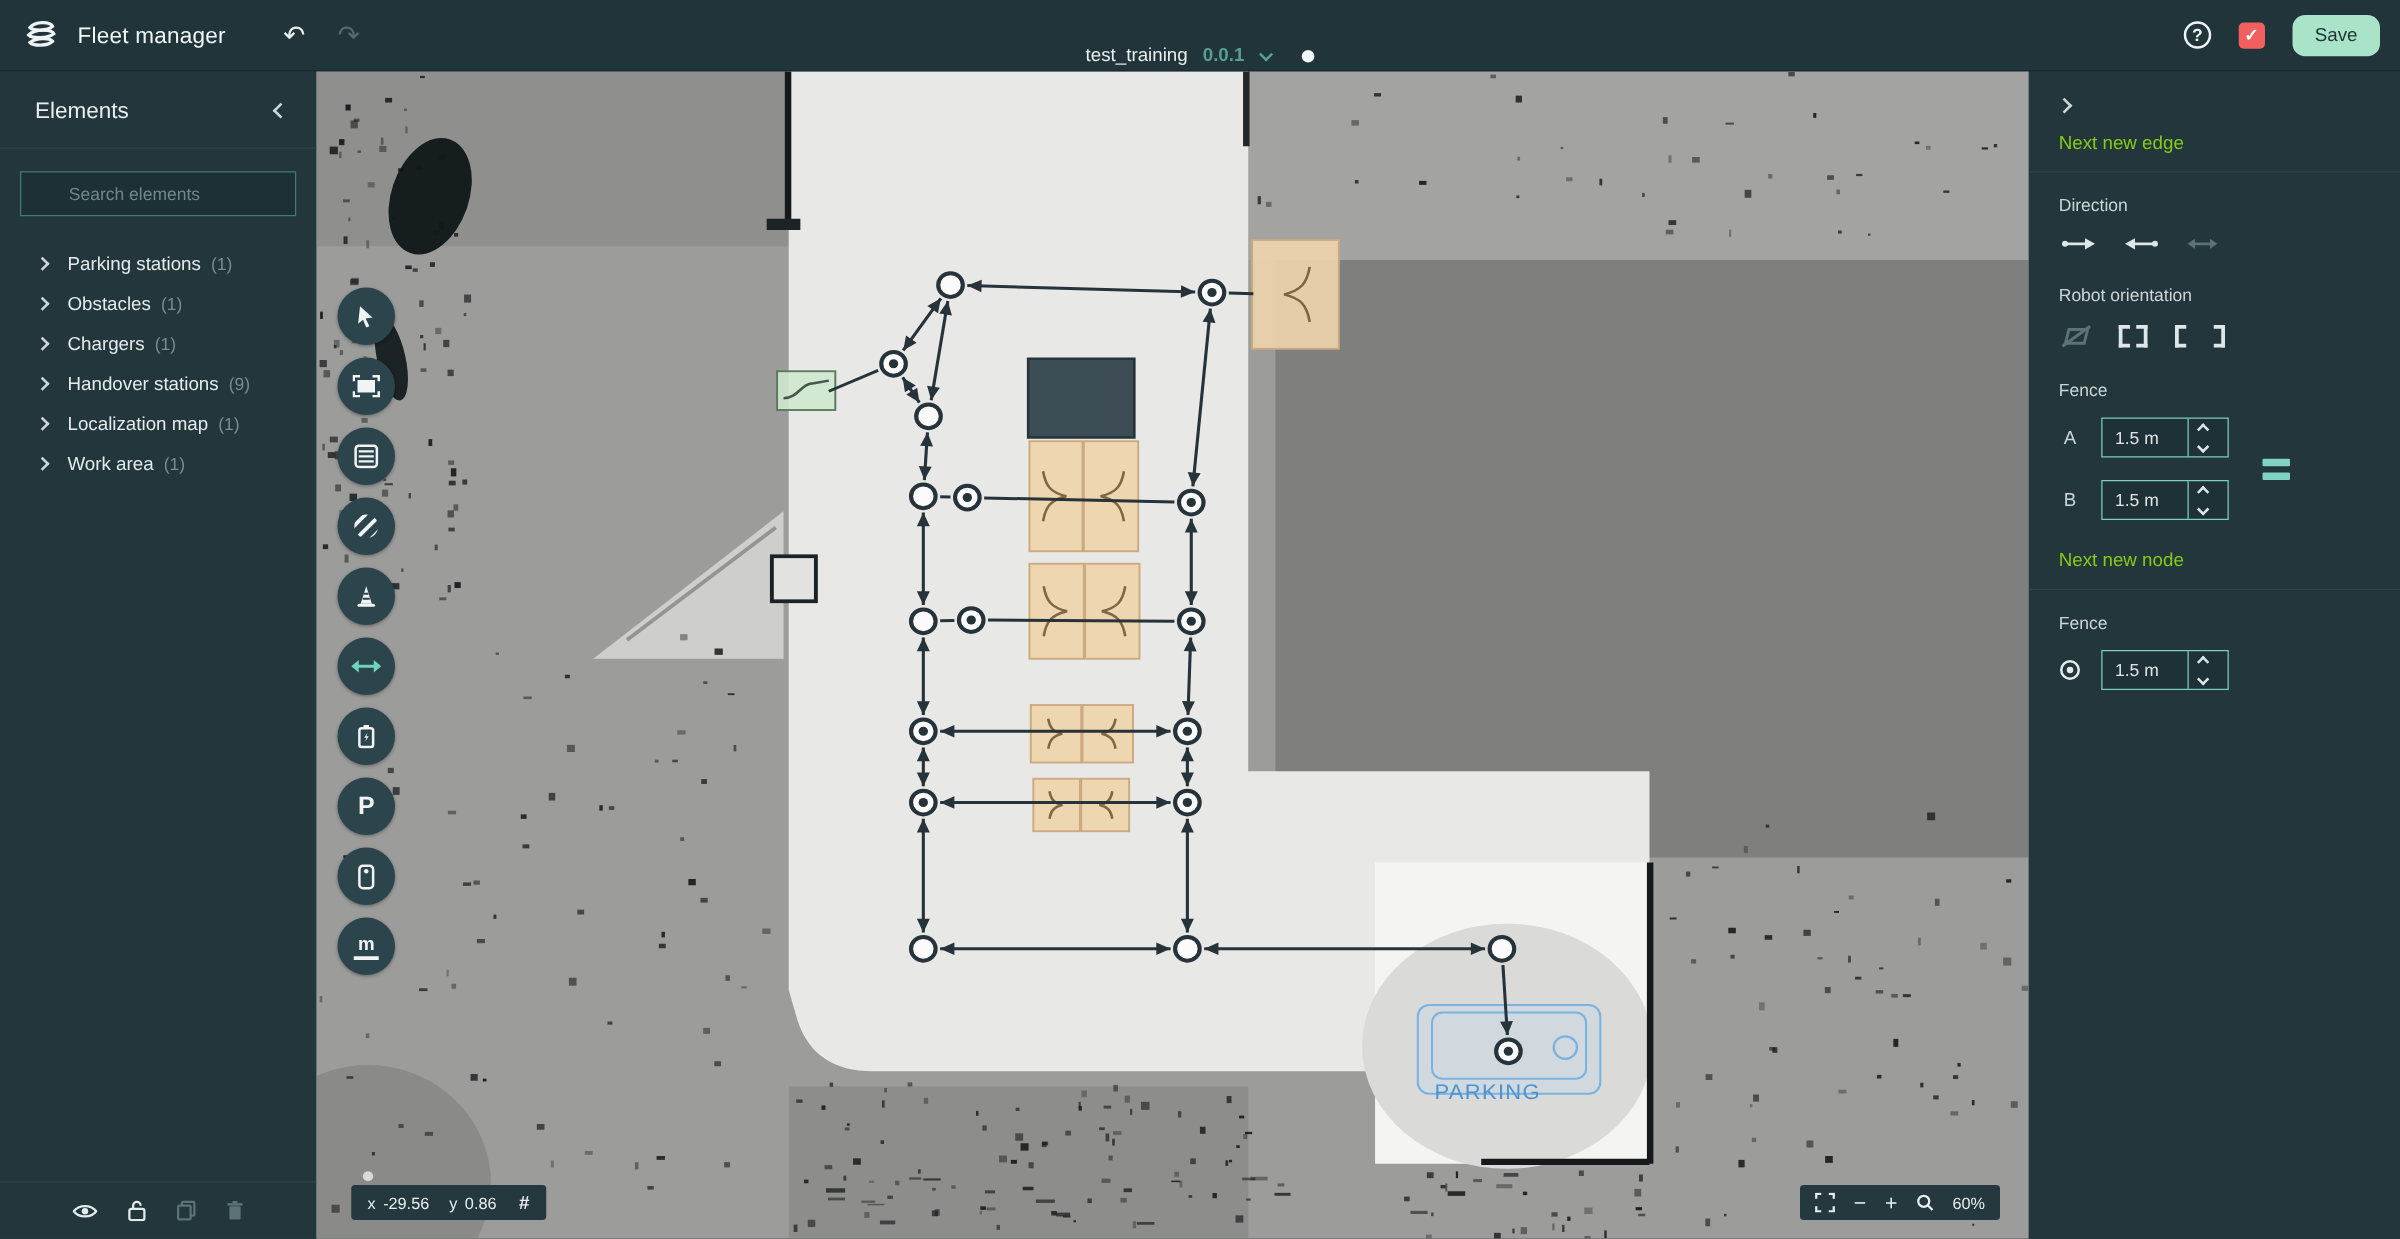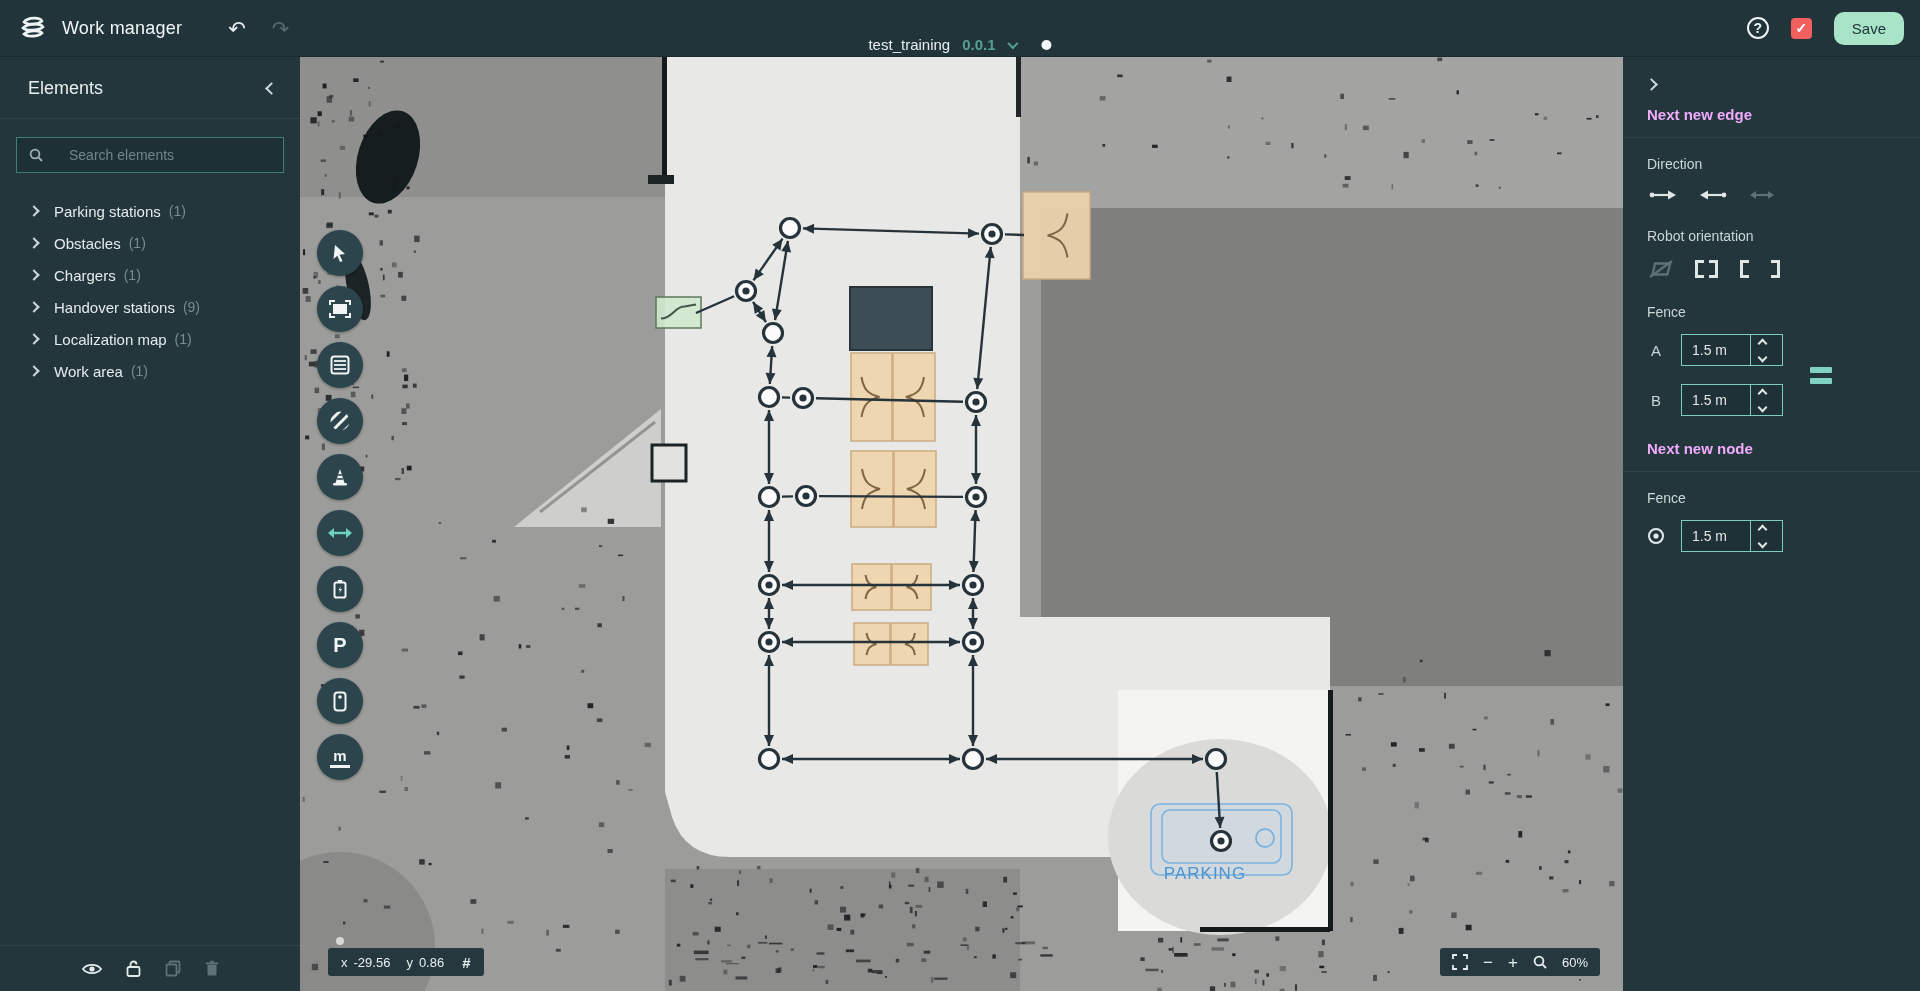--- a/index.html
+++ b/index.html
@@ -26,21 +26,21 @@
                font-size:14px; font-weight:bold; display:flex; align-items:center; justify-content:center; cursor:pointer; }
   .updates-icon { width:21px; height:21px; background:#f25f5f; border-radius:4px; color:#fff;
                   display:flex; align-items:center; justify-content:center; font-size:14px; font-weight:bold; cursor:pointer; }
   .save-btn { background:#a9e3c8; color:#1e3237; border:none; border-radius:10px; font-size:15px;
               padding:8px 18px; cursor:pointer; font-family:inherit; }
 
   
   .app-body { display:flex; height:934px; }
 
   
-  .sidebar { width:300px; background:#22363c; display:flex; flex-direction:column; z-index:20; }
+  .sidebar { width:253px; background:#22363c; display:flex; flex-direction:column; z-index:20; }
   .sb-header { display:flex; align-items:center; justify-content:space-between;
                padding:20px 20px 18px 28px; border-bottom:1px solid #2e4449; }
   .sb-title { color:#e8eeee; font-size:18px; }
   .collapse-btn { background:none; border:none; cursor:pointer; padding:4px; }
   .chev-left { display:inline-block; width:9px; height:9px; border-left:2px solid #cfd8d8; border-bottom:2px solid #cfd8d8; transform:rotate(45deg); }
   .chev-right { display:inline-block; width:9px; height:9px; border-right:2px solid #cfd8d8; border-top:2px solid #cfd8d8; transform:rotate(45deg); }
   .sb-search { margin:18px 16px 8px 16px; display:flex; align-items:center; gap:26px;
                border:1px solid #3e7c74; background:#1d3036; height:36px; padding:0 12px; }
   .sb-search input { flex:1; background:transparent; border:none; outline:none; color:#dfe6e6;
                      font-size:14px; font-family:inherit; }
@@ -69,21 +69,21 @@
   .coord-bar { position:absolute; left:28px; bottom:15px; height:28px; background:#24383e; border-radius:3px;
                display:flex; align-items:center; gap:6px; padding:0 13px; color:#e8eeee; font-size:13px; z-index:10; }
   .coord-bar .grid-icon { margin-left:12px; font-weight:bold; font-size:15px; cursor:pointer; }
   .zoom-bar { position:absolute; right:23px; bottom:15px; height:28px; background:#24383e; border-radius:3px;
               display:flex; align-items:center; gap:15px; padding:0 12px; color:#e8eeee; font-size:13px; z-index:10; }
   .zoom-bar .zbtn { background:none; border:none; color:#e8eeee; font-size:17px; cursor:pointer; line-height:1; padding:0; font-family:inherit; }
 
   
   .rightpanel { width:297px; background:#22363c; padding:14px 0 0 0; color:#dde5e5; z-index:20; }
   .rp-collapse { background:none; border:none; cursor:pointer; margin:6px 0 14px 24px; }
-  .rp-section-title { font-size:15px; color:#f0abfc; padding:0 24px; margin-bottom:14px;font-weight:bold; }
+  .rp-section-title { font-size:15px; color:#84cc16; padding:0 24px; margin-bottom:14px; }
   .rp-divider { height:1px; background:#2e4449; margin-bottom:18px; }
   .rp-label { font-size:14px; color:#ccd6d6; padding:0 24px; margin-bottom:14px; }
   .rp-iconrow { display:flex; align-items:center; gap:18px; padding:0 24px; margin-bottom:24px; }
   .rp-iconrow .opt { background:none; border:none; cursor:pointer; display:flex; align-items:center; justify-content:center; padding:2px; }
   .bracket { display:inline-block; width:9px; height:18px; border:3px solid #dfe6e6; }
   .bracket.l { border-right:none; }
   .bracket.r { border-left:none; }
   .brkt-pair { display:inline-flex; gap:5px; }
   .fence-grid { display:grid; grid-template-columns:30px 110px 60px; align-items:center;
                 row-gap:18px; padding:0 0 0 28px; margin-bottom:24px; }
@@ -104,21 +104,21 @@
 
 <div class="topbar">
   <div class="tb-left">
     <svg width="30" height="30" viewBox="0 0 30 30">
       <g fill="none" stroke="#eef3f3" stroke-width="2.6" stroke-linecap="round">
         <path d="M6 9 C10 4, 22 4, 24 8 C20 12, 9 12, 6 9 Z"></path>
         <path d="M5 15 C10 10, 23 10, 25 14 C20 18, 8 18, 5 15 Z"></path>
         <path d="M6 21 C11 17, 22 17, 24 20 C20 24, 9 24, 6 21 Z"></path>
       </g>
     </svg>
-    <span class="app-title">Work manager</span>
+    <span class="app-title">Fleet manager</span>
     <button class="hist-btn undo">↶</button>
     <button class="hist-btn redo">↷</button>
   </div>
   <div class="tb-center">
     <span class="map-name">test_training</span>
     <span class="map-version">0.0.1</span>
     <span class="chev"></span>
     <span class="status-dot"></span>
   </div>
   <div class="tb-right">

